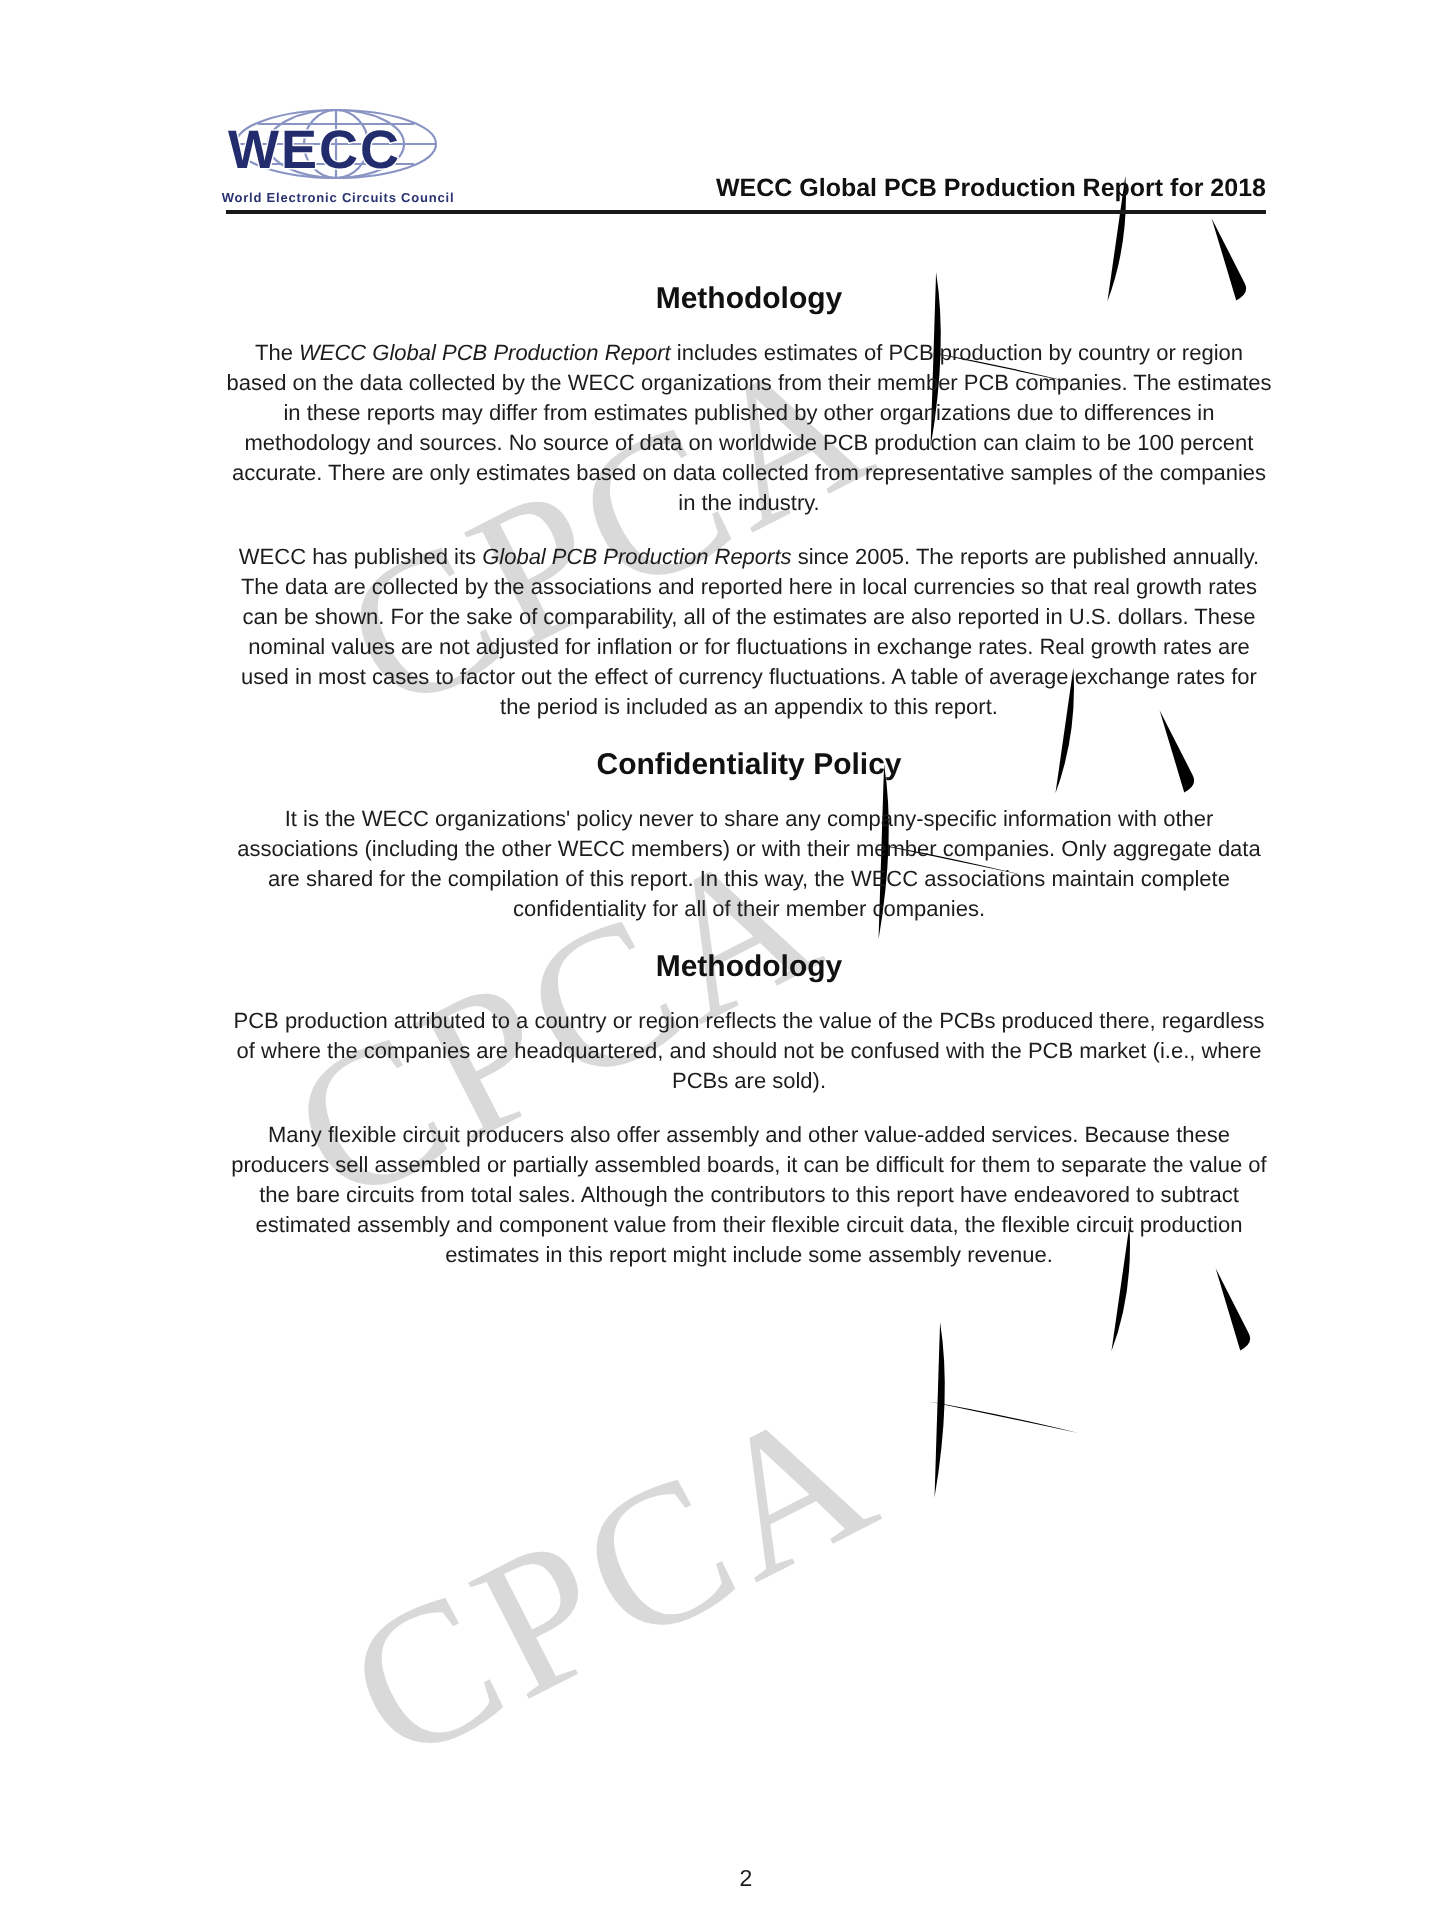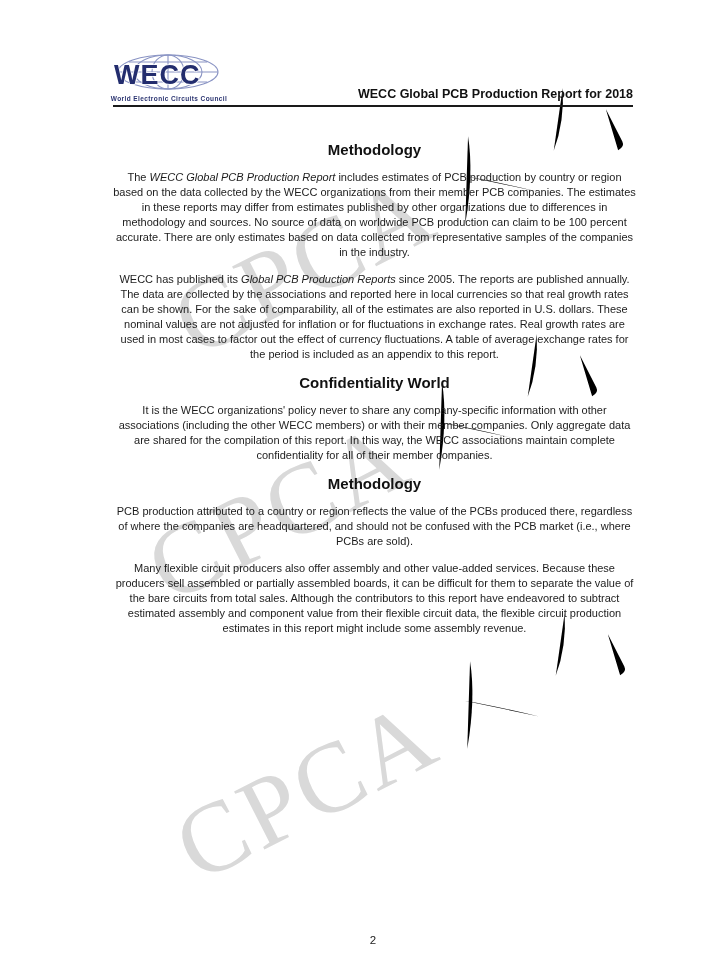--- a/index.html
+++ b/index.html
@@ -151,21 +151,21 @@
 
   <div class="report-title">WECC Global PCB Production Report for 2018</div>
   <div class="header-rule"></div>
 
   <div class="content">
 
     <div class="section-heading first">Methodology</div>
     <p><span>The </span><i>WECC Global PCB Production Report</i><span> includes estimates of PCB production by country or region based on the data collected by the WECC organizations from their member PCB companies. The estimates in these reports may differ from estimates published by other organizations due to differences in methodology and sources. No source of data on worldwide PCB production can claim to be 100 percent accurate. There are only estimates based on data collected from representative samples of the companies in the industry.</span></p>
     <p><span>WECC has published its </span><i>Global PCB Production Reports</i><span> since 2005. The reports are published annually. The data are collected by the associations and reported here in local currencies so that real growth rates can be shown. For the sake of comparability, all of the estimates are also reported in U.S. dollars. These nominal values are not adjusted for inflation or for fluctuations in exchange rates. Real growth rates are used in most cases to factor out the effect of currency fluctuations. A table of average exchange rates for the period is included as an appendix to this report.</span></p>
 
-    <div class="section-heading">Confidentiality World</div>
+    <div class="section-heading">Confidentiality Policy</div>
     <p>It is the WECC organizations' policy never to share any company-specific information with other associations (including the other WECC members) or with their member companies. Only aggregate data are shared for the compilation of this report. In this way, the WECC associations maintain complete confidentiality for all of their member companies.</p>
 
     <div class="section-heading">Methodology</div>
     <p>PCB production attributed to a country or region reflects the value of the PCBs produced there, regardless of where the companies are headquartered, and should not be confused with the PCB market (i.e., where PCBs are sold).</p>
     <p>Many flexible circuit producers also offer assembly and other value-added services. Because these producers sell assembled or partially assembled boards, it can be difficult for them to separate the value of the bare circuits from total sales. Although the contributors to this report have endeavored to subtract estimated assembly and component value from their flexible circuit data, the flexible circuit production estimates in this report might include some assembly revenue.</p>
 
   </div>
 
   <div class="page-number">2</div>
 

